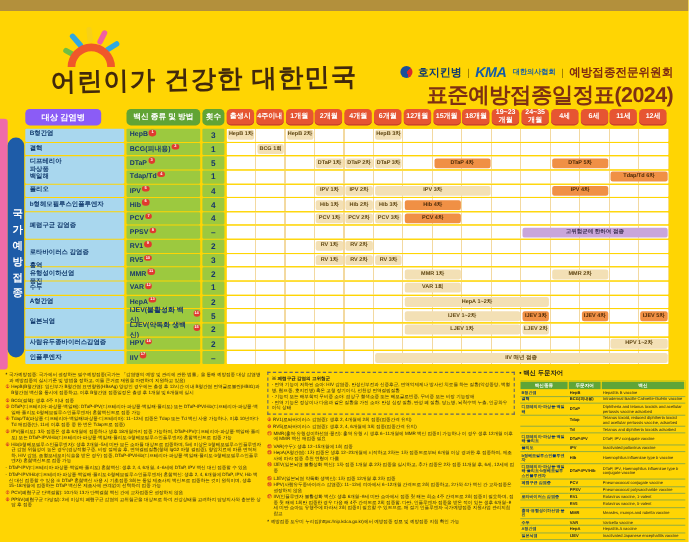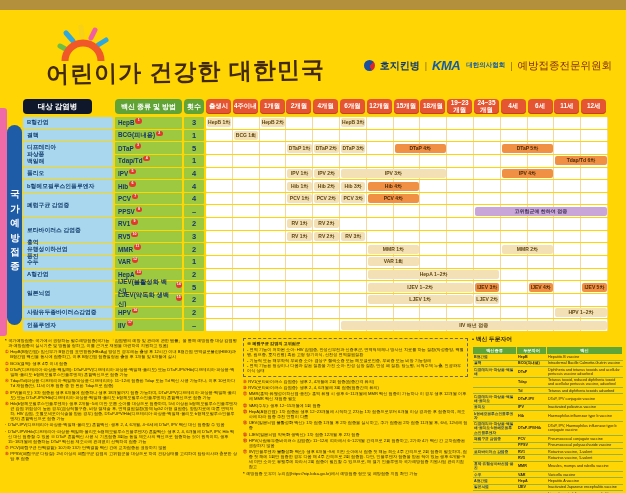--- a/index.html
+++ b/index.html
@@ -10,26 +10,26 @@
 
   
   .sun{position:absolute;left:52px;top:24px;}
   .brush-title{position:absolute;left:46px;top:56px;width:340px;font-size:23px;font-weight:900;color:#42290C;letter-spacing:1px;transform:rotate(-1deg);white-space:nowrap;}
   .gov-line{position:absolute;right:14px;top:58px;display:flex;align-items:center;gap:5px;}
   .kdca-mark{width:11px;height:11px;border-radius:50%;background:conic-gradient(from 210deg,#1B4E9B 0 55%,#D7282F 55% 85%,#1B4E9B 85% 100%);}
   .kdca-name{font-size:10px;font-weight:bold;color:#123B6D;}
   .sep{font-size:9px;color:#8a6d00;}
   .kma{font-size:13px;font-weight:900;color:#155CA8;font-style:italic;letter-spacing:-0.5px;}
   .kma-sub{font-size:6.5px;font-weight:bold;color:#155CA8;margin-left:1px;}
-  .committee{font-size:10.5px;font-weight:400;color:#7E2A12;}
+  .committee{font-size:10.5px;font-weight:700;color:#7E2A12;}
   .main-title{position:absolute;right:14px;top:73px;font-size:19.5px;font-weight:900;color:#7E3013;letter-spacing:-0.5px;}
 
   
   .pill{position:absolute;top:99px;height:15px;border-radius:4px;color:#fff;font-weight:bold;display:flex;align-items:center;justify-content:center;text-align:center;line-height:1;}
-  .pill-disease{left:23px;width:69px;background:#0f172a;font-size:7.5px;}
+  .pill-disease{left:23px;width:69px;background:#8b5cf6;font-size:7.5px;}
   .pill-vaccine{left:115px;width:67px;background:#61A435;font-size:7px;}
   .pill-count{left:184px;width:20px;background:#61A435;font-size:7px;}
   .age-pill{position:absolute;top:99px;height:15px;border-radius:4px;background:#E65532;box-shadow:inset 0 -1px 0 #C4402A;color:#fff;font-weight:bold;font-size:6.4px;display:flex;align-items:center;justify-content:center;text-align:center;line-height:1.05;white-space:pre-line;}
 
   
   .spine{position:absolute;left:7px;top:125px;width:15px;height:200px;background:#1E5CA8;border-radius:8px;color:#fff;font-size:9.5px;font-weight:bold;display:flex;align-items:center;justify-content:center;writing-mode:vertical-rl;text-orientation:upright;letter-spacing:5px;}
   #disease-col{position:absolute;left:23px;top:117px;width:90px;}
   .disease-cell{background:#A9D7EE;color:#123B6D;font-size:5.8px;font-weight:bold;display:flex;flex-direction:column;justify-content:center;padding-left:4px;box-sizing:border-box;margin-bottom:1px;border-radius:1px;line-height:1.15;white-space:pre-line;}
   #rows{position:absolute;left:115px;top:117px;width:493px;}
   .vrow{display:flex;height:12.65px;}
@@ -84,20 +84,21 @@
 
   <div class="gov-line">
     <span class="kdca-mark"></span>
     <span class="kdca-name">호지킨병</span>
     <span class="sep">|</span>
     <span class="kma">KMA</span>
     <span class="kma-sub">대한의사협회</span>
     <span class="sep">|</span>
     <span class="committee">예방접종전문위원회</span>
   </div>
+  <div class="main-title">표준예방접종일정표(2024)</div>
 
   <div class="pill pill-disease">대상 감염병</div>
   <div class="pill pill-vaccine">백신 종류 및 방법</div>
   <div class="pill pill-count">횟수</div>
   <div id="age-headers">
       <div class="age-pill" style="left: 206px; width: 25px;">출생시</div>
       <div class="age-pill" style="left: 232.8px; width: 25px;">4주이내</div>
       <div class="age-pill" style="left: 259.6px; width: 25px;">1개월</div>
       <div class="age-pill" style="left: 286.4px; width: 25px;">2개월</div>
       <div class="age-pill" style="left: 313.2px; width: 25px;">4개월</div>

